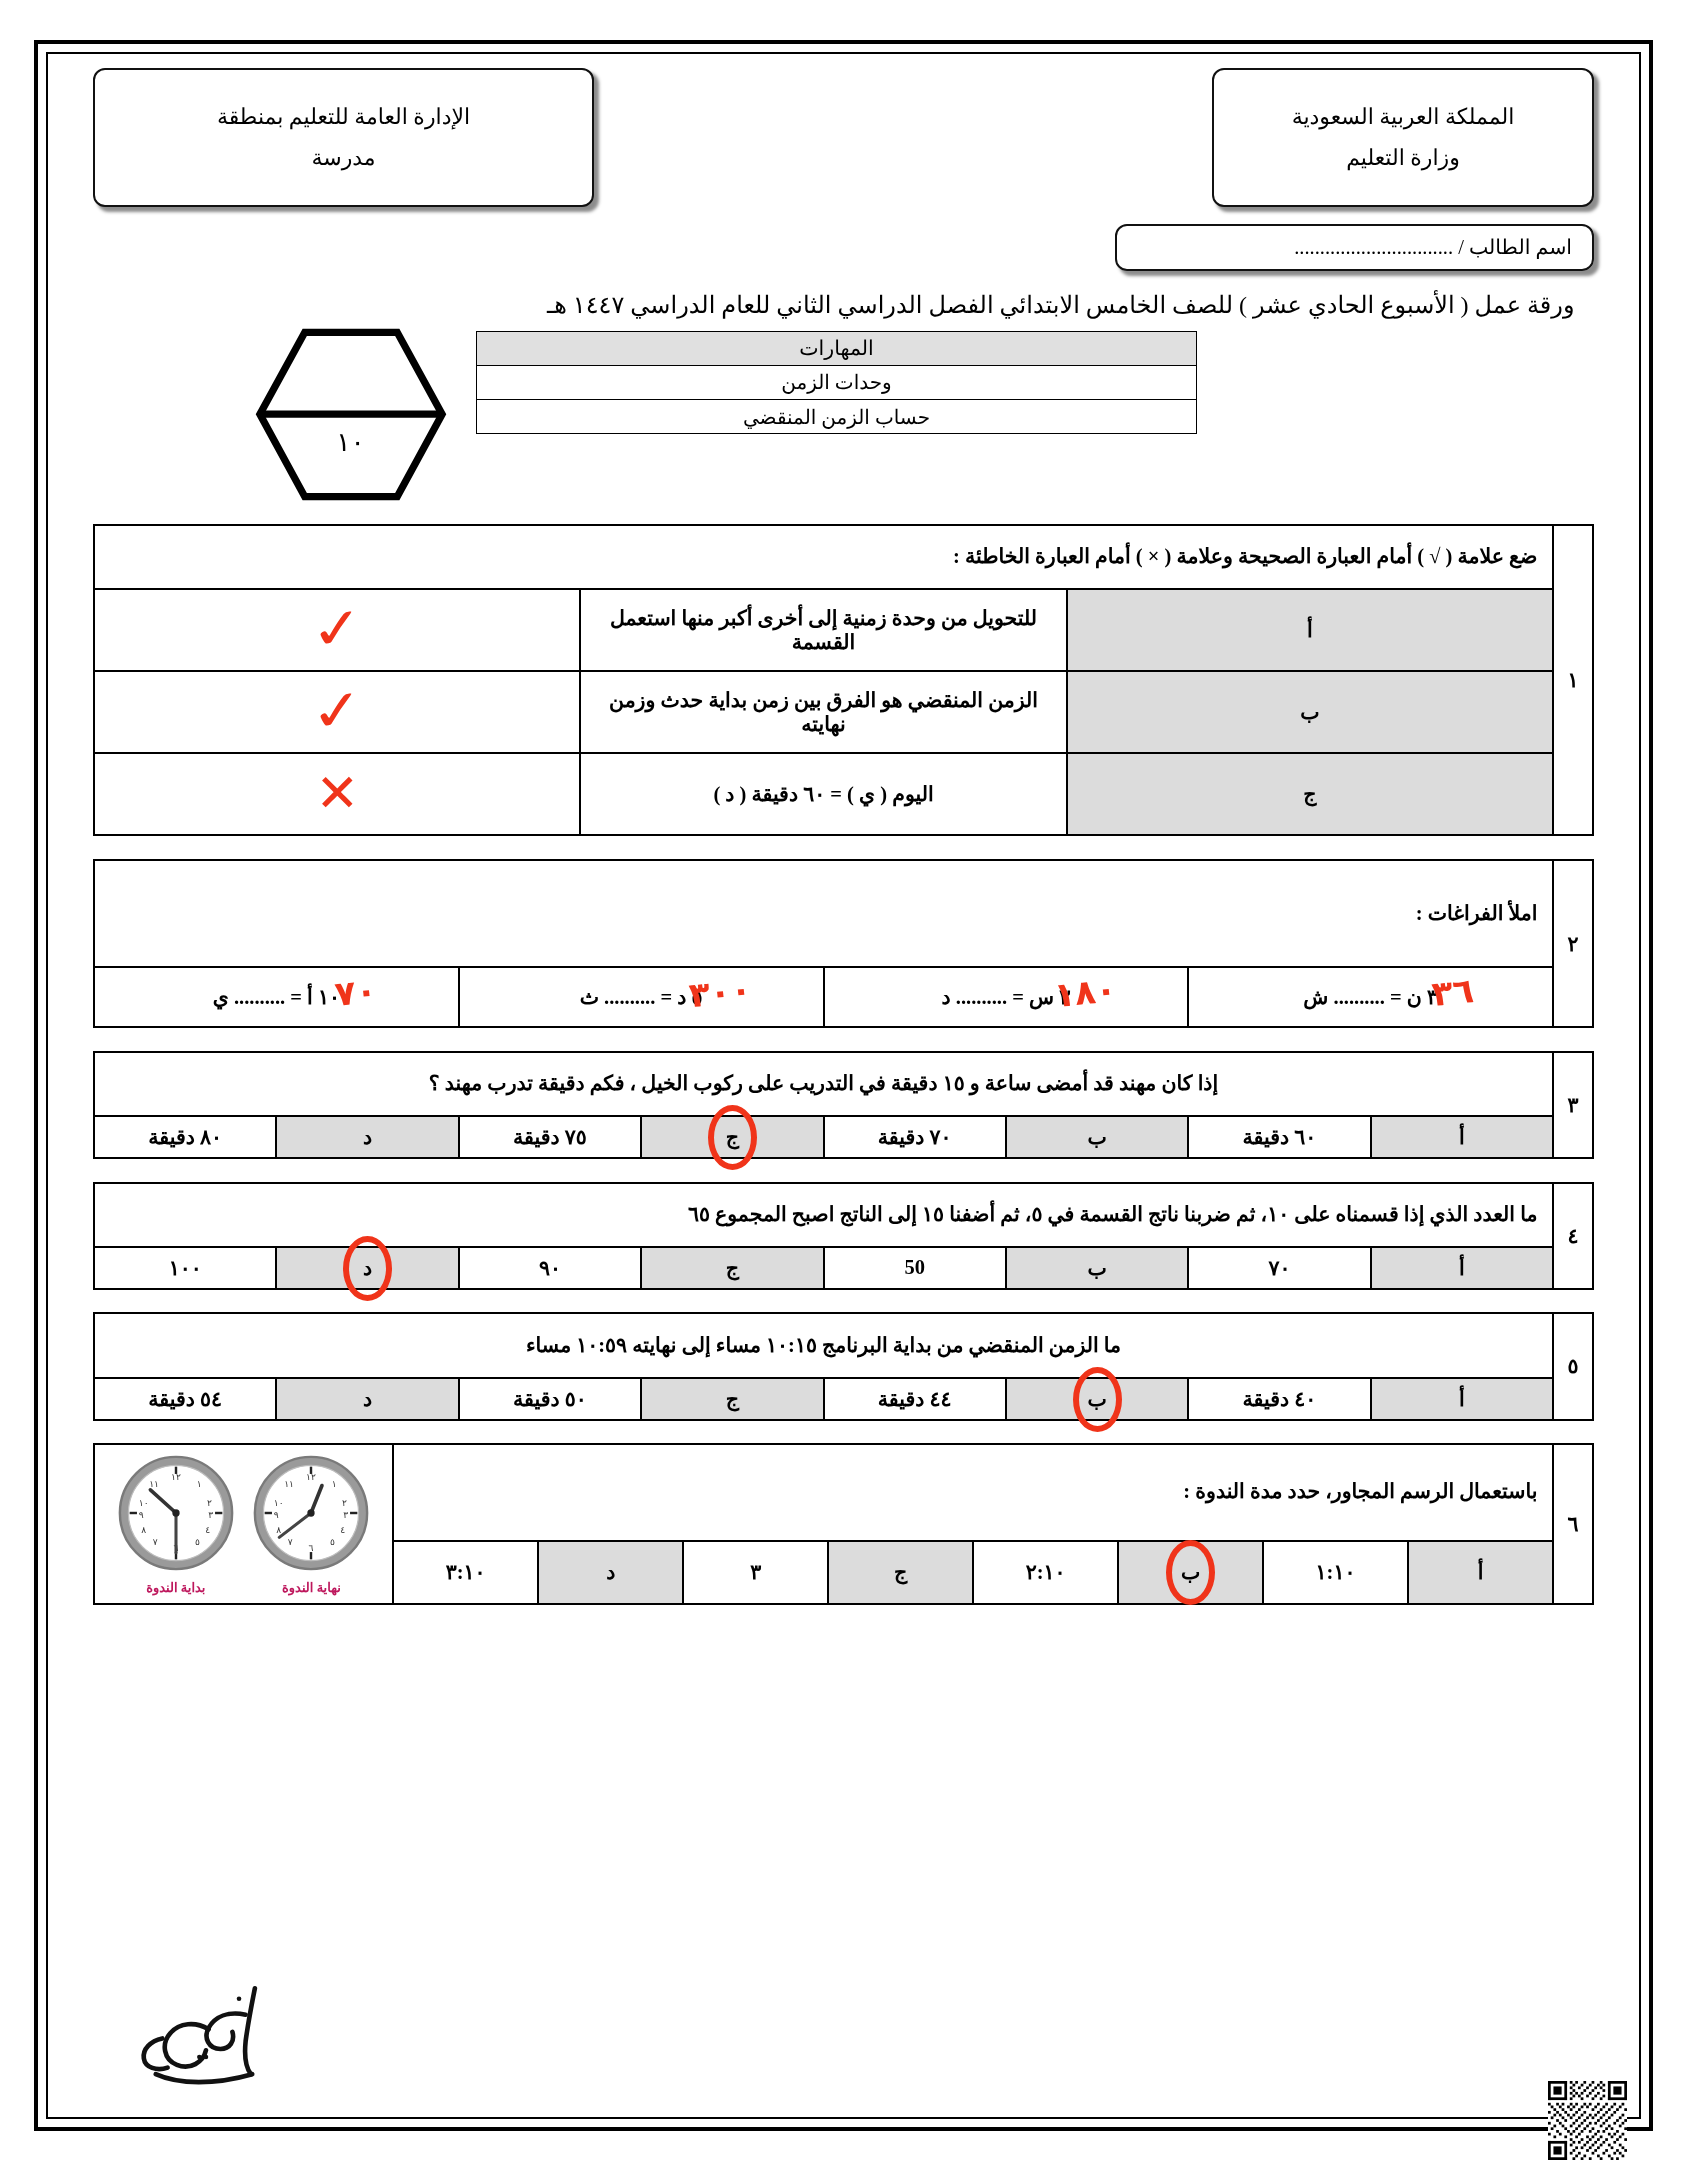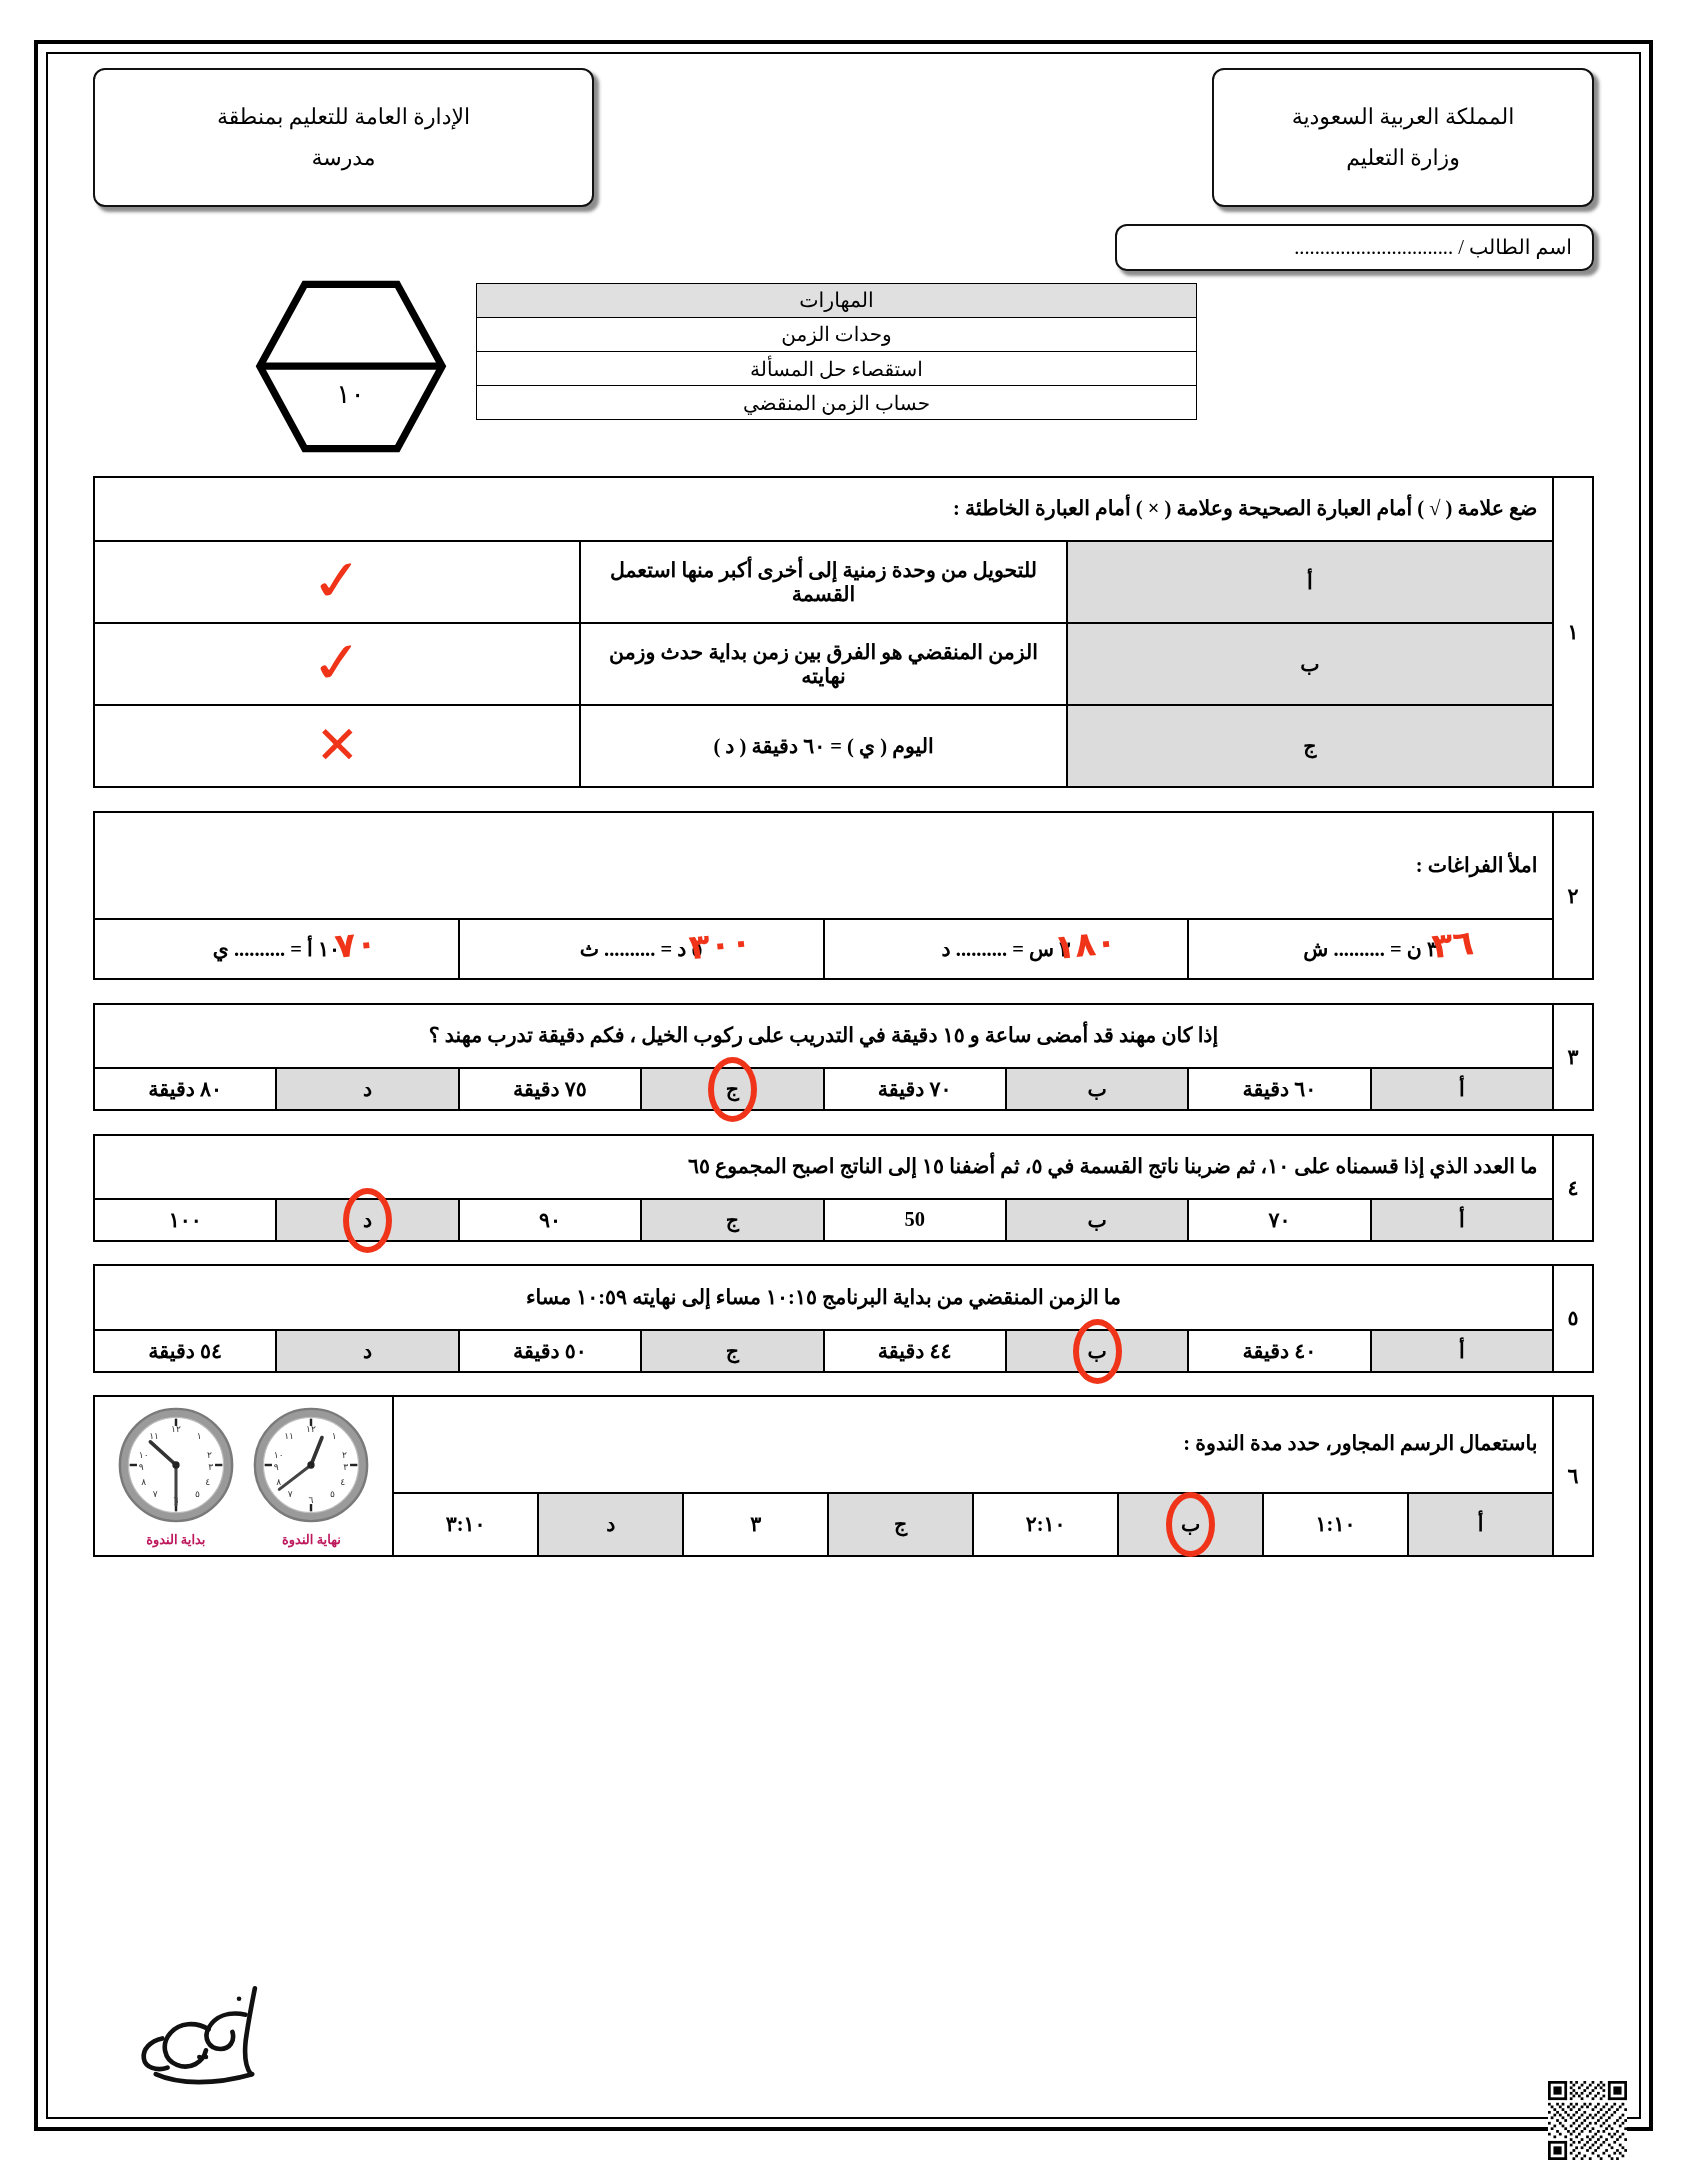--- a/index.html
+++ b/index.html
@@ -282,33 +282,31 @@
       <div class="hbox left">
         <div>الإدارة العامة للتعليم بمنطقة</div>
         <div>مدرسة</div>
       </div>
     </div>
 
     <div class="name-row">
       <div class="namebox">اسم الطالب / ...............................</div>
     </div>
 
+    <div class="title-line">ورقة عمل ( الأسبوع الحادي عشر ) للصف الخامس الابتدائي الفصل الدراسي الثاني للعام الدراسي ١٤٤٧ هـ</div>
 
     <div class="skills-row">
       <div class="skills-spacer"></div>
       <table class="skills-table">
         <tbody>
             <tr>
               <td class="hdr">المهارات</td>
             </tr>
         <tr>
               <td>وحدات الزمن</td>
-            </tr>
-        <tr>
-              <td>استقصاء حل المسألة</td>
             </tr>
         <tr>
               <td>حساب الزمن المنقضي</td>
             </tr>
       </tbody>
         </table>
       <div class="hex-wrap">
         <div class="hex">
           <svg width="192" height="175" viewBox="0 0 290 265">
             <polygon points="75,8 215,8 283,132 215,257 75,257 7,132" fill="#fff" stroke="#000" stroke-width="11"></polygon>

